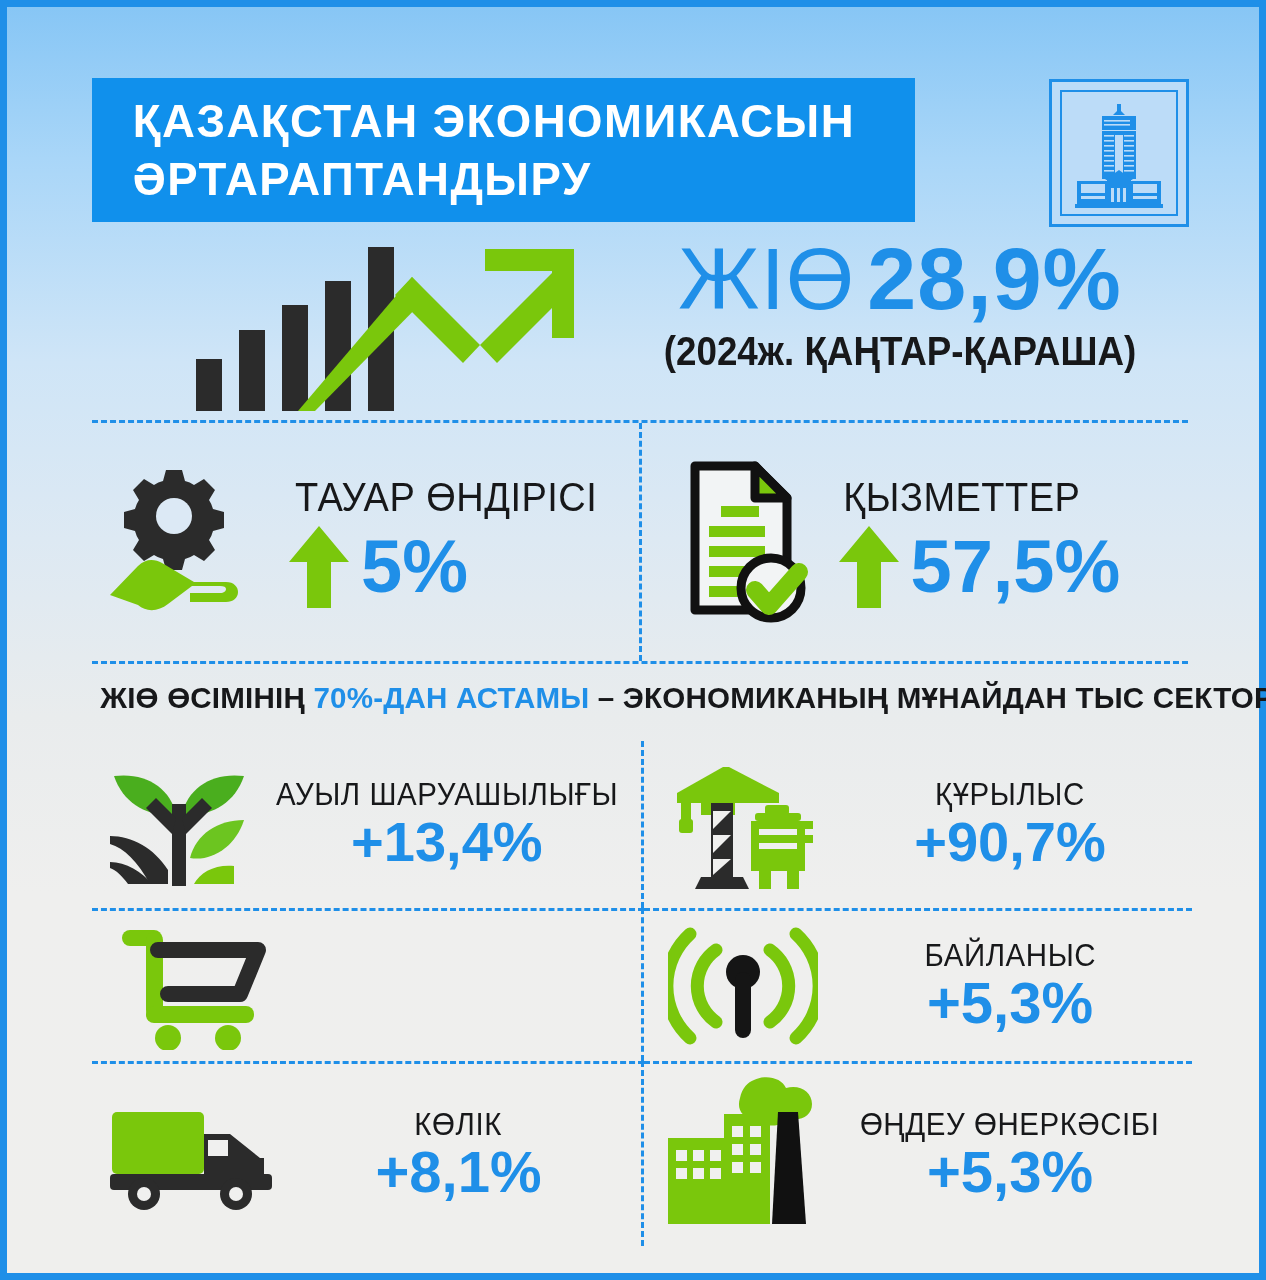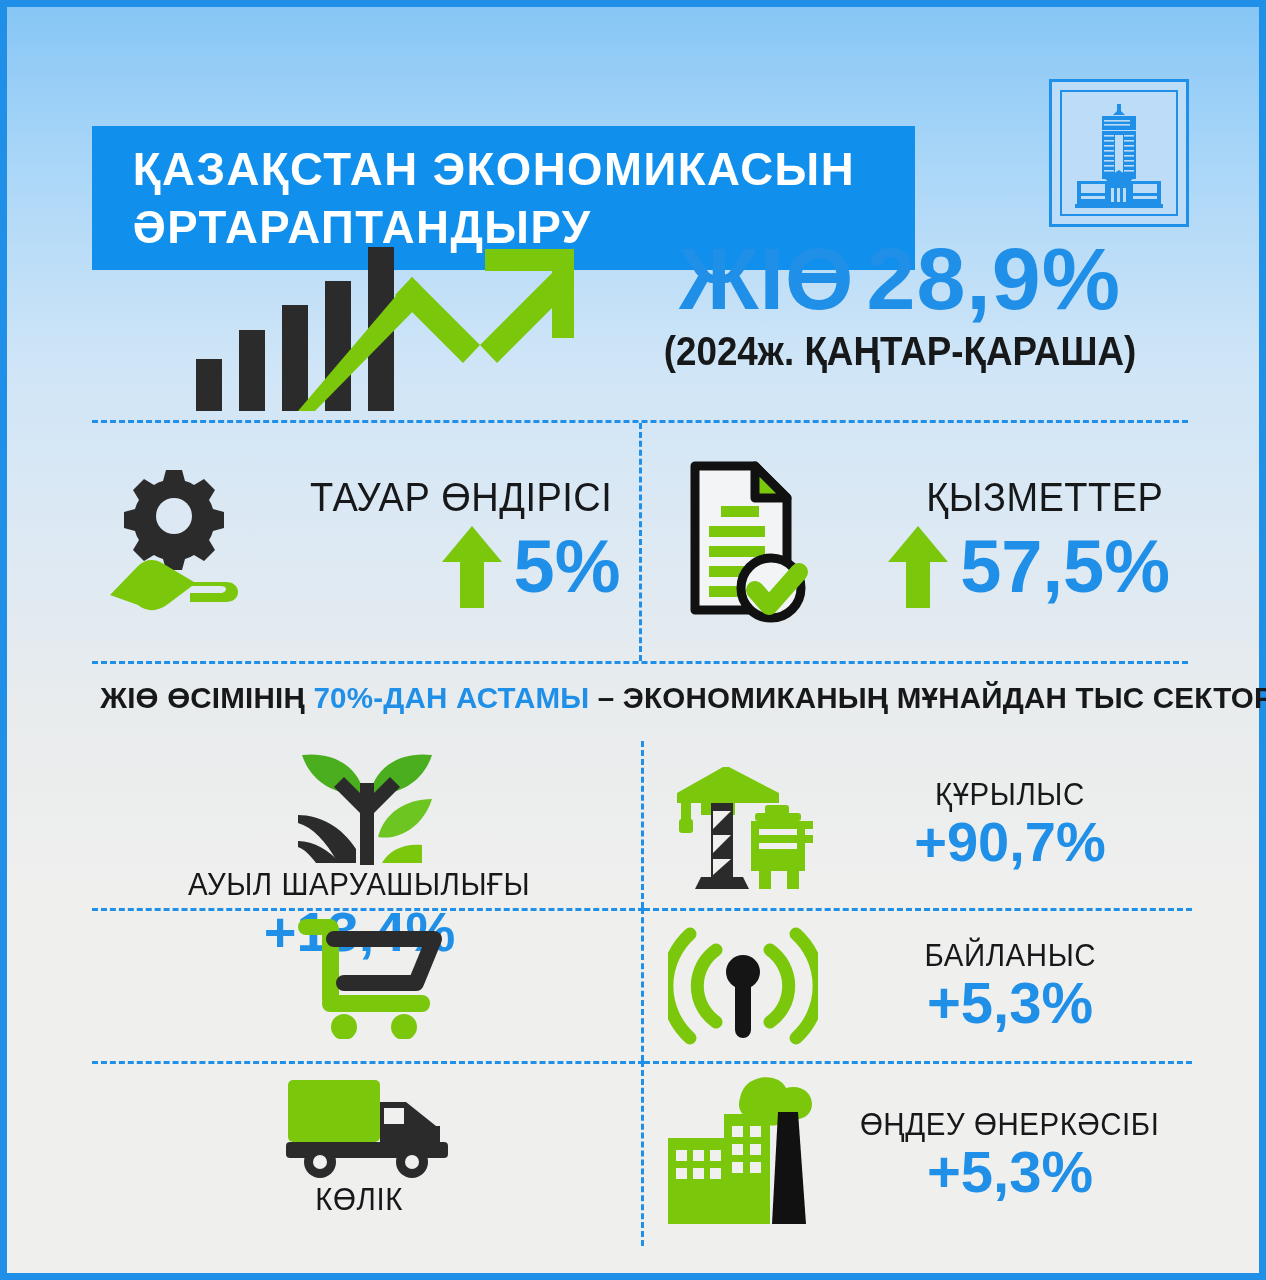--- a/index.html
+++ b/index.html
@@ -13,21 +13,21 @@
     position:absolute;left:0;top:0;width:1266px;height:1280px;
     box-sizing:border-box;
     border:7px solid #1f8fe8;
     background:linear-gradient(180deg,#87c6f5 0%,#a9d6f8 12%,#cfe5f7 28%,#dde9f3 42%,#e9eced 56%,#efefee 70%,#efefed 100%);
   }
 
   
   #header{
     position:absolute;left:85px;top:71px;width:823px;height:144px;
     background:#1090ec;
-    display:flex;align-items:center;margin-top:48px;
+    display:flex;align-items:center;
   }
   #header-title{
     color:#ffffff;
     font-size:47px;line-height:58px;
     font-weight:bold;
     letter-spacing:1.5px;
     padding-left:42px;
     transform:scaleX(0.97);
     transform-origin:left center;
     white-space:pre-line;
@@ -54,21 +54,21 @@
   #hero-right{
     position:absolute;left:520px;top:2px;width:576px;
     text-align:center;
   }
   #gdp-line{
     color:#1f8fe8;
     font-size:88px;line-height:96px;
     letter-spacing:1px;
     white-space:nowrap;
   }
-  #gdp-label{font-weight:bold;margin-top:13px;}
+  #gdp-label{font-weight:normal;margin-top:13px;}
   #gdp-value{font-weight:bold;padding-left:12px;}
   #gdp-period{
     color:#17181a;
     font-size:40px;line-height:48px;
     font-weight:bold;
     letter-spacing:0px;
     transform:scaleX(0.92);
   }
 
   
@@ -78,21 +78,21 @@
     border-bottom:3px dashed #1f8fe8;
     display:flex;
   }
   #dual .half{
     width:50%;height:100%;
     display:flex;align-items:center;
     position:relative;
   }
   #dual .half.left{border-right:3px dashed #1f8fe8;}
   .dual-icon{width:195px;display:flex;justify-content:center;align-items:center;}
-  .dual-text{flex:1;display:flex;flex-direction:column;align-items:flex-end;padding-right:18px;}
+  .dual-text{flex:1;display:flex;flex-direction:column;align-items:flex-start;padding-right:18px;}
   .dual-name{
     color:#17181a;font-size:40px;line-height:46px;font-weight:normal;
     letter-spacing:0.5px;transform:scaleX(0.95);
   }
   .dual-num-row{display:flex;align-items:center;gap:10px;margin-top:4px;}
   .dual-num{
     color:#1f8fe8;font-size:74px;line-height:78px;font-weight:bold;
   }
 
   
@@ -107,21 +107,21 @@
   #banner .hl{color:#1f8fe8;}
 
   
   #grid{
     position:absolute;left:85px;top:734px;width:1100px;height:505px;
     display:grid;
     grid-template-columns:552px 548px;
     grid-template-rows:167px 153px 185px;
   }
   .cell{position:relative;display:flex;align-items:center;}
-  .cell.col0{border-right:3px dashed #1f8fe8;flex-direction:column;}
+  .cell.col0{border-right:3px dashed #1f8fe8;}
   .cell.row1,.cell.row2{border-top:3px dashed #1f8fe8;}
   .cell-icon{width:198px;display:flex;justify-content:center;align-items:center;}
   .cell-text{flex:1;display:flex;flex-direction:column;align-items:center;padding-right:14px;}
   .cell-name{
     color:#17181a;font-size:31px;line-height:36px;font-weight:normal;
     letter-spacing:0.6px;transform:scaleX(0.95);white-space:nowrap;
   }
   .cell-num{
     color:#1f8fe8;font-size:58px;line-height:62px;font-weight:bold;
     margin-top:-2px;
@@ -395,20 +395,21 @@
             <circle cx="128" cy="98" r="16"></circle>
           </g>
           <g fill="#f0f0ef">
             <circle cx="36" cy="98" r="7"></circle>
             <circle cx="128" cy="98" r="7"></circle>
           </g>
         </svg>
       </div>
       <div class="cell-text">
         <div class="cell-name">КӨЛІК</div>
+        <div class="cell-num">+8,1%</div>
       </div>
     </div>
 
     <div class="cell col1 row2">
       <div class="cell-icon">
         <svg width="162" height="158" viewBox="0 0 162 158">
           <g fill="#7ac70c">
             <path d="M92 4 C104 -2 120 2 124 12 C138 8 150 16 150 28 C150 40 138 46 126 42 C120 52 102 52 94 42 C82 44 74 34 78 22 C80 12 86 6 92 4 Z"></path>
           </g>
           <g fill="#7ac70c">

